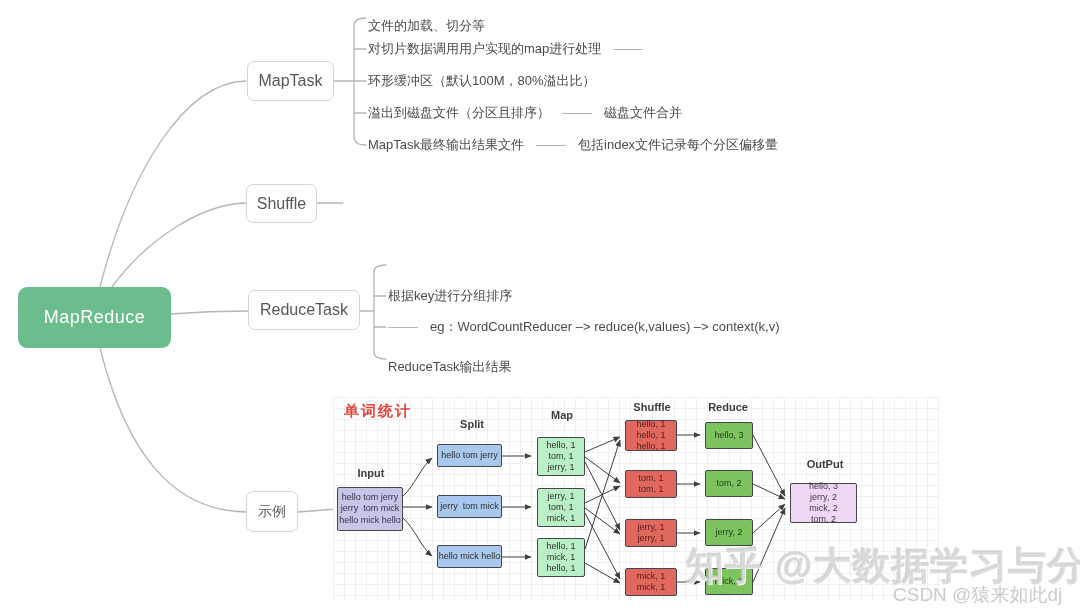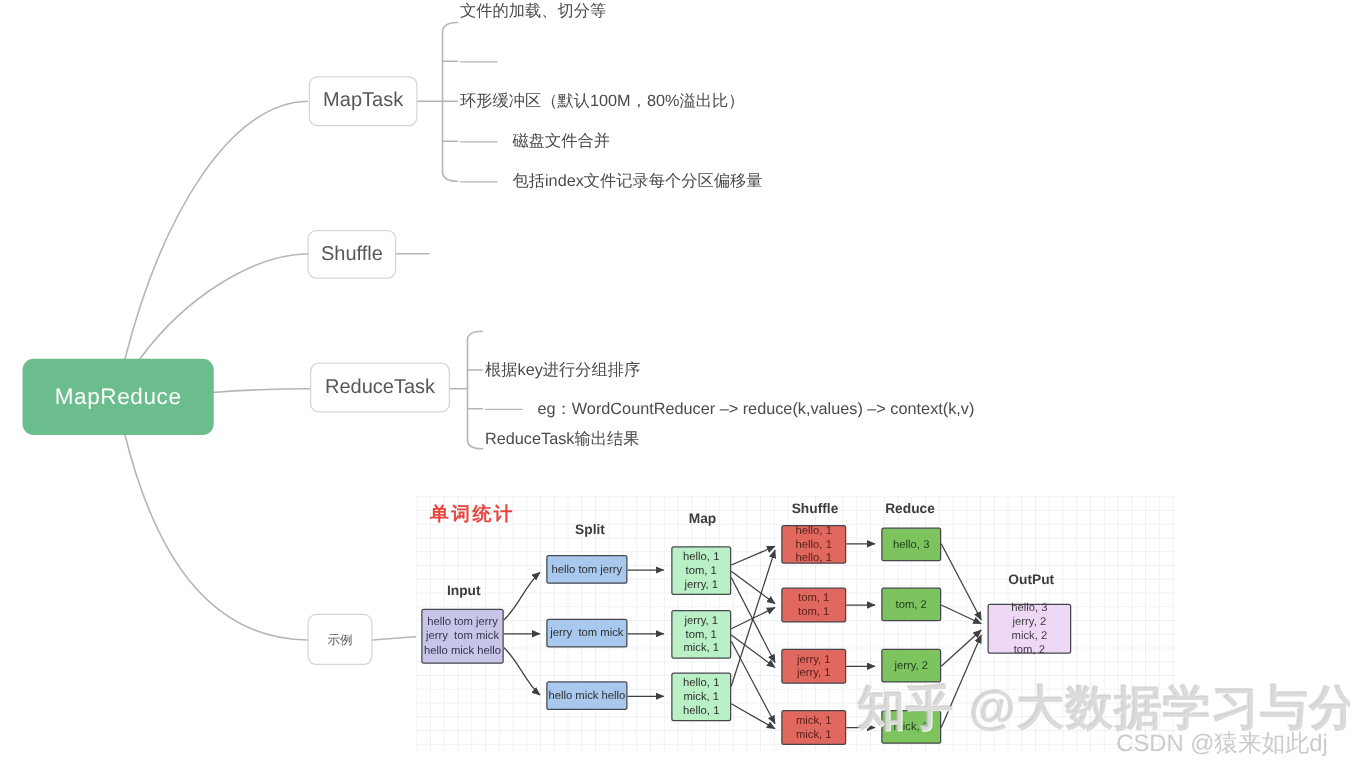--- a/index.html
+++ b/index.html
@@ -10,21 +10,21 @@
   svg.lines{position:absolute;left:0;top:0;z-index:1;}
   .c{fill:none;stroke:var(--connector,#b6b6b6);stroke-width:1.3;stroke-linecap:round;}
 
   .node{position:absolute;display:flex;align-items:center;justify-content:center;z-index:2;}
   .root{left:18px;top:287px;width:153px;height:61px;background:var(--root,#6cbd8e);
         border-radius:9px;color:#fff;font-size:18px;letter-spacing:.5px;}
   .branch{background:#fff;border:1px solid #d6d6d6;border-radius:7px;color:#575757;font-size:16px;}
   .b-maptask{left:247px;top:61px;width:87px;height:40px;}
   .b-shuffle{left:246px;top:184px;width:71px;height:39px;}
   .b-reducetask{left:248px;top:290px;width:112px;height:40px;}
-  .b-example{left:246px;top:491px;width:52px;height:41px;font-size:10px;}
+  .b-example{left:246px;top:491px;width:52px;height:41px;font-size:14px;}
 
   .row{position:absolute;height:18px;display:flex;align-items:center;gap:12px;
        font-size:13px;color:#4b4b4b;white-space:nowrap;z-index:2;}
   .dash{width:30px;border-top:1.5px solid var(--connector,#b6b6b6);flex:0 0 auto;}
 
   
   .example{position:absolute;left:333px;top:397px;width:607px;height:204px;z-index:2;
     background-image:linear-gradient(#eef1f3 1px,transparent 1px),
                      linear-gradient(90deg,#eef1f3 1px,transparent 1px);
     background-size:11px 11px;background-color:#fff;}
@@ -81,47 +81,50 @@
       <path class="c" d="M 298 512 L 337 509"></path>
     </g>
   </svg>
 
   <div class="node root">MapReduce</div>
   <div class="node branch b-maptask">MapTask</div>
   <div class="node branch b-shuffle">Shuffle</div>
   <div class="node branch b-reducetask">ReduceTask</div>
   <div class="node branch b-example">示例</div>
 
-  <div class="row" style="left:368px;top:0">
+  <div class="row" style="left:368px;top:17px">
     <span>文件的加载、切分等</span>
   </div>
   <div class="row" style="left:368px;top:40px">
+    <span>对切片数据调用用户实现的map进行处理</span>
     <span class="dash"></span>
   </div>
   <div class="row" style="left:368px;top:72px">
     <span>环形缓冲区（默认100M，80%溢出比）</span>
   </div>
   <div class="row" style="left:368px;top:104px">
+    <span>溢出到磁盘文件（分区且排序）</span>
     <span class="dash"></span>
     <span>磁盘文件合并</span>
   </div>
   <div class="row" style="left:368px;top:136px">
+    <span>MapTask最终输出结果文件</span>
     <span class="dash"></span>
     <span>包括index文件记录每个分区偏移量</span>
   </div>
 
 
   <div class="row" style="left:388px;top:287px">
     <span>根据key进行分组排序</span>
   </div>
   <div class="row" style="left:388px;top:318px">
     <span class="dash"></span>
     <span>eg：WordCountReducer –&gt; reduce(k,values) –&gt; context(k,v)</span>
   </div>
-  <div class="row" style="left:388px;top:342px">
+  <div class="row" style="left:388px;top:358px">
     <span>ReduceTask输出结果</span>
   </div>
 
   <div class="example">
     <svg width="529" height="204">
       <defs>
         <marker id="ah" markerWidth="8" markerHeight="8" refX="6.5" refY="3" orient="auto">
           <path d="M0,0 L7,3 L0,6 Z" fill="#3f3f3f"></path>
         </marker>
       </defs>

